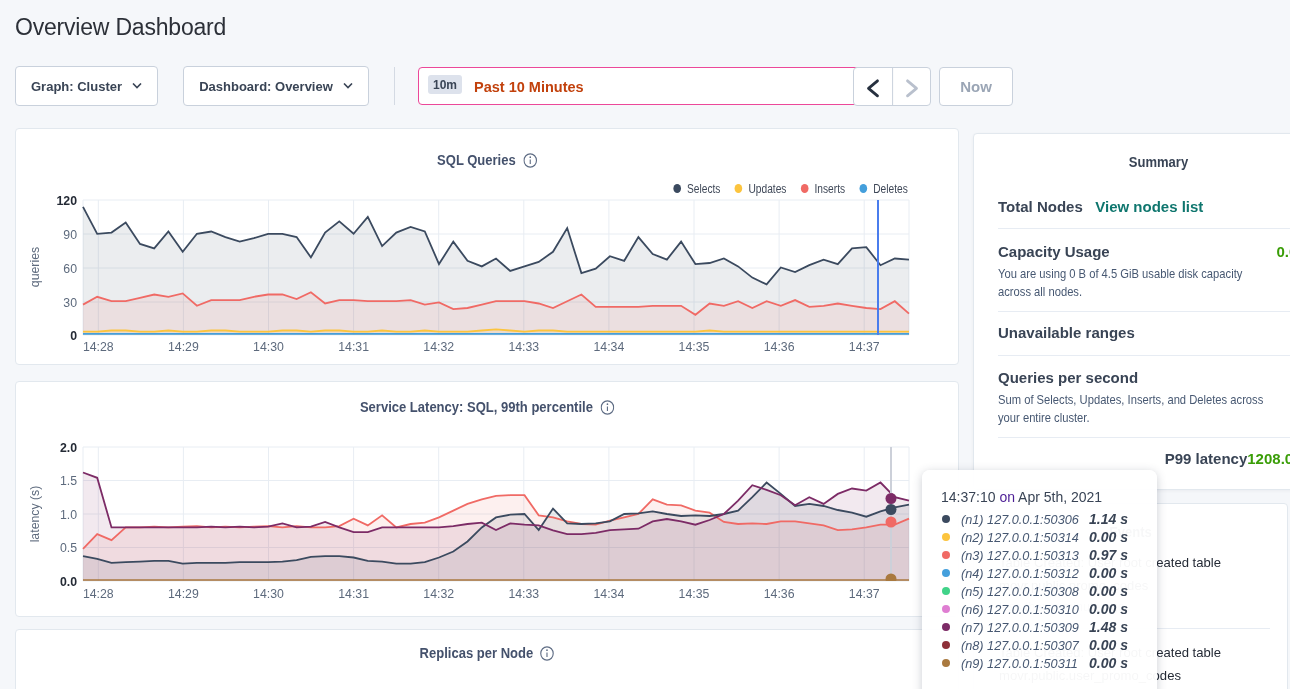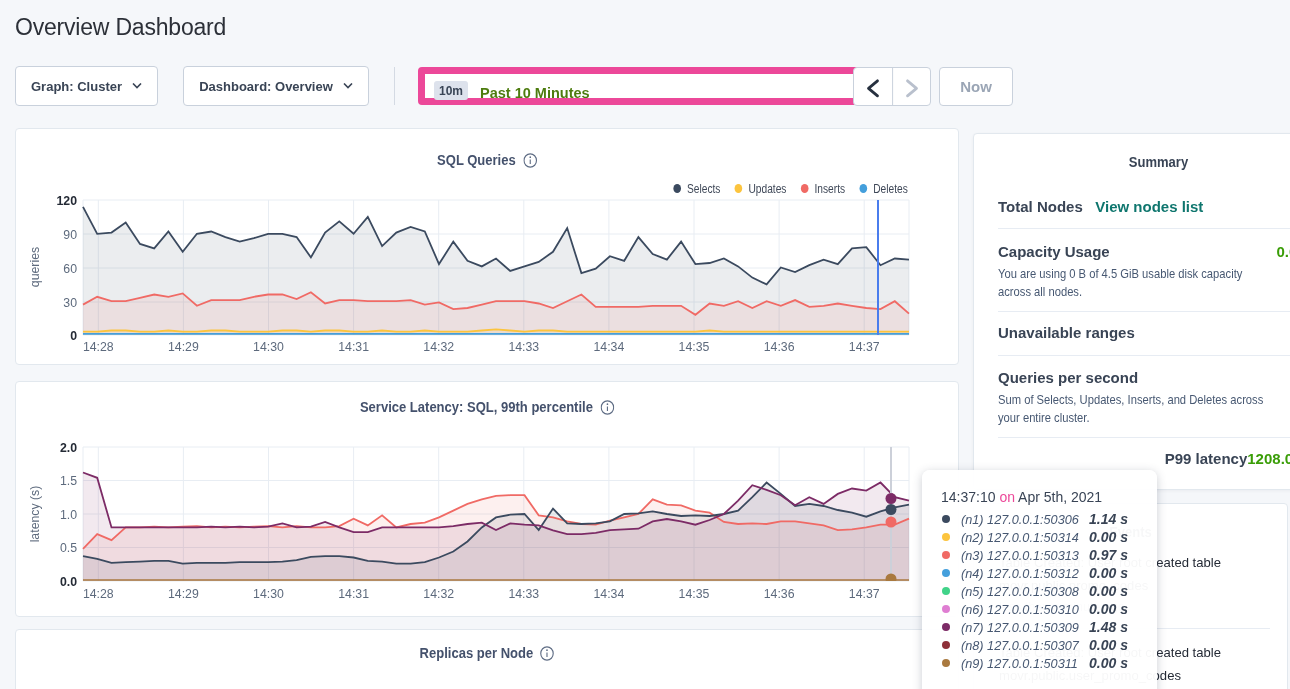--- a/index.html
+++ b/index.html
@@ -29,23 +29,23 @@
 <h1>Overview Dashboard</h1>
 
 <div class="btn" style="left:15px; top:66px; width:143px; height:40px;">Graph: Cluster <svg width="10" height="6" viewBox="0 0 10 6" style="vertical-align:1px">
       <path d="M1 0.5 L5 4.5 L9 0.5" fill="none" stroke="#394455" stroke-width="1.6"></path>
     </svg></div>
 <div class="btn" style="left:183px; top:66px; width:186px; height:40px;">Dashboard: Overview <svg width="10" height="6" viewBox="0 0 10 6" style="vertical-align:1px">
       <path d="M1 0.5 L5 4.5 L9 0.5" fill="none" stroke="#394455" stroke-width="1.6"></path>
     </svg></div>
 <div class="abs" style="left:394px; top:67px; width:1px; height:38px; background:#d4dae3;"></div>
 
-<div class="abs" style="left:418px; top:67px; width:494px; height:38px; background:#fff; border:7px solid #ec4899; border-radius:4px;">
+<div class="abs" style="left:418px; top:67px; width:494px; height:38px; background:#fff; border:1px solid #ec4899; border-radius:4px;">
   <span class="abs" style="left:9px; top:7px; background:#dde2ec; border-radius:3px; padding:3px 5px 2px; font-size:12px; font-weight:700; color:#394455;">10m</span>
-  <span class="abs" style="left:55px; top:11px; font-size:14.5px; font-weight:700; color:#4d7c0f;">Past 10 Minutes</span>
+  <span class="abs" style="left:55px; top:11px; font-size:14.5px; font-weight:700; color:#c2410c;">Past 10 Minutes</span>
   <span class="abs" style="right:14px; top:17px;"><svg width="10" height="7" viewBox="0 0 10 7" style="vertical-align:1px">
         <path d="M1 1.2 L5 5.2 L9 1.2" fill="none" stroke="#394455" stroke-width="2"></path>
       </svg></span>
 </div>
 <div class="abs" style="left:853px; top:67px; width:78px; height:39px; background:#fff; border:1px solid #c9d1dc; border-radius:4px;">
   <svg width="76" height="37">
       <path d="M23.5 12.8 L14.5 20.3 L23.5 27.8" fill="none" stroke="#27303f" stroke-width="2.8" stroke-linecap="round" stroke-linejoin="round"></path>
   <path d="M53.5 12.8 L62.5 20.3 L53.5 27.8" fill="none" stroke="#b9c0cd" stroke-width="2.8" stroke-linecap="round" stroke-linejoin="round"></path>
   <line x1="38.6" y1="0" x2="38.6" y2="37" stroke="#c9d1dc" stroke-width="1"></line>
     </svg>
@@ -205,21 +205,21 @@
 <div class="card" style="left:973px; top:503px; width:315px; height:240px;">
   <div class="cardtitle" style="top:20px;">Events</div>
   <div class="evtext abs" style="left:25px; top:48px;">Table Created: User root created table<br>movr.public.promo_codes</div>
   <div class="abs" style="left:25px; top:96px; font-size:12.5px; color:#98a0ae;">less than a minute ago</div>
   <div class="abs" style="left:17px; right:17px; top:124px; height:1px; background:#e7ecf3;"></div>
   <div class="evtext abs" style="left:25px; top:138px;">Table Created: User root created table<br>movr.public.user_promo_codes</div>
 </div>
 
 <div class="abs" style="left:922px; top:470px; width:235px; height:231px; background:rgba(255,255,255,0.96);
      border-radius:8px; box-shadow:0 2px 10px rgba(50,60,80,0.25); z-index:10;">
-  <div class="abs" style="left:19px; top:19px; font-size:14px; color:#394455;">14:37:10 <span style="color:#ec4899;">on</span> Apr 5th, 2021</div>
+  <div class="abs" style="left:19px; top:19px; font-size:14px; color:#394455;">14:37:10 <span style="color:#4c1d95;">on</span> Apr 5th, 2021</div>
   <div class="abs" style="left:20px; top:40px;">
       <div class="ttrow">
         <span class="ttdot" style="background:#3b4a5f"></span>
         <span class="ttlabel">(n1) 127.0.0.1:50306</span>
         <span class="ttval">1.14 s</span>
       </div>
       <div class="ttrow">
         <span class="ttdot" style="background:#fcc43e"></span>
         <span class="ttlabel">(n2) 127.0.0.1:50314</span>
         <span class="ttval">0.00 s</span>

